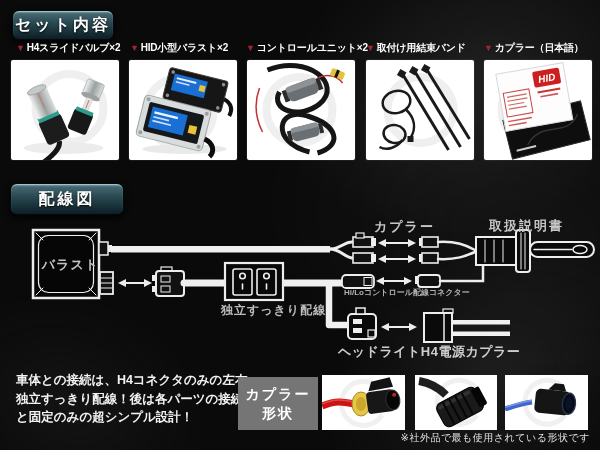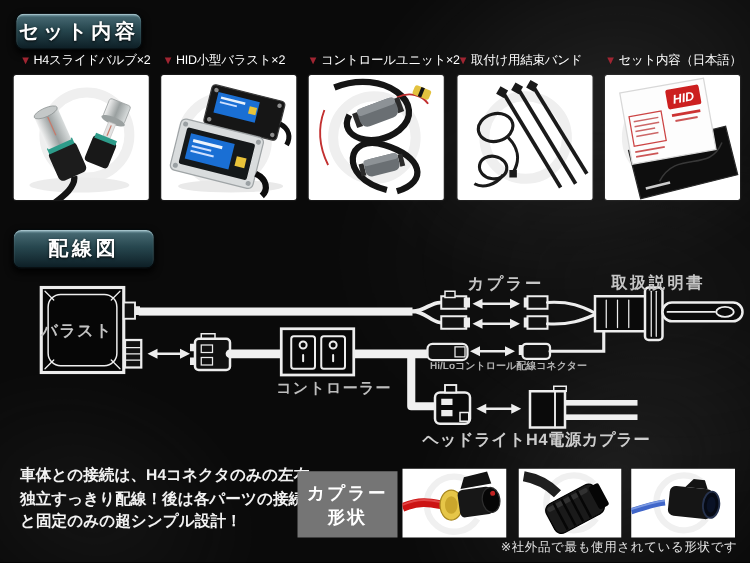--- a/index.html
+++ b/index.html
@@ -14,30 +14,30 @@
         background:radial-gradient(ellipse at 50% 50%, rgba(95,95,95,.22), transparent 70%);}
   .tex4{left:-70px;bottom:-60px;width:280px;height:210px;transform:rotate(20deg);
         background:radial-gradient(ellipse at 50% 50%, rgba(60,60,60,.20), transparent 70%);}
 
   .hdr-btn{position:absolute;display:flex;align-items:center;justify-content:center;
            color:#fff;font-weight:bold;font-size:16px;letter-spacing:3px;border-radius:7px;
            background:linear-gradient(180deg,#7fa3ae 0%,#44666f 10%,#27474f 45%,#0d1e25 100%);
            border:1px solid #04090b;
            box-shadow:inset 0 1px 1px rgba(210,235,240,.55), 0 3px 6px rgba(0,0,0,.9);
            text-shadow:0 1px 2px rgba(0,0,0,.9);text-align:center;}
-  .item-label{position:absolute;top:41px;color:#fff;font-weight:normal;font-size:10px;
+  .item-label{position:absolute;top:41px;color:#fff;font-weight:bold;font-size:10px;
               white-space:nowrap;letter-spacing:-0.2px;}
   .item-label .tri{color:#a02532;margin-right:2px;font-size:9px;}
   .photo{position:absolute;top:60px;height:100px;background:#fff;border-radius:2px;
          box-shadow:0 0 0 1px rgba(255,255,255,.06);}
   .photo svg{display:block;width:100%;height:100%;}
 
   .wiring-svg{position:absolute;left:0;top:195px;}
   .wire-label{position:absolute;color:#c6c6c6;font-weight:bold;white-space:nowrap;}
-  .lbl-ballast{left:33px;top:256px;width:66px;text-align:left;font-size:13px;letter-spacing:1px;color:#c2c2c2;}
+  .lbl-ballast{left:33px;top:256px;width:66px;text-align:right;font-size:13px;letter-spacing:1px;color:#c2c2c2;}
   .lbl-controller{left:221px;top:302px;font-size:12px;letter-spacing:1px;color:#bdbdbd;}
   .lbl-coupler{left:374px;top:218px;font-size:13px;letter-spacing:2px;}
   .lbl-burner{left:489px;top:217px;font-size:13px;letter-spacing:2px;}
   .lbl-hilo{left:344px;top:287px;font-size:8px;font-weight:bold;color:#b2b2b2;letter-spacing:0;}
   .lbl-headlight{left:338px;top:343px;font-size:13px;color:#cdcdcd;letter-spacing:0.5px;}
 
   .desc{position:absolute;left:16px;top:371px;color:#f2f2f2;font-size:12.5px;
         line-height:18.5px;font-weight:bold;letter-spacing:0;}
   .desc div{white-space:nowrap;}
 
@@ -57,21 +57,21 @@
   <div class="tex tex2"></div>
   <div class="tex tex3"></div>
   <div class="tex tex4"></div>
 
   <div class="hdr-btn" style="left:12px;top:10px;width:100px;height:28px">セット内容</div>
 
   <div class="item-label" style="left:16px"><span class="tri">▼</span><span>H4スライドバルブ×2</span></div>
   <div class="item-label" style="left:130px"><span class="tri">▼</span><span>HID小型バラスト×2</span></div>
   <div class="item-label" style="left:246px"><span class="tri">▼</span><span>コントロールユニット×2</span></div>
   <div class="item-label" style="left:366px"><span class="tri">▼</span><span>取付け用結束バンド</span></div>
-  <div class="item-label" style="left:484px"><span class="tri">▼</span><span>セット内容（日本語）</span></div>
+  <div class="item-label" style="left:484px"><span class="tri">▼</span><span>カプラー（日本語）</span></div>
 
   <div class="photo" style="left:11px;width:108px">
     <svg viewBox="0 0 107 100">
       <defs>
           <linearGradient id="chr" x1="0" y1="0" x2="1" y2="0">
         <stop offset="0" stop-color="#f2f2f2"></stop>
             <stop offset="0.5" stop-color="#9aa0a0"></stop>
             <stop offset="1" stop-color="#d9dddd"></stop>
       </linearGradient>
         </defs>
@@ -302,21 +302,21 @@
         <rect x="424" y="313" width="28" height="29" fill="#0a0a0a" stroke-width="2"></rect>
         <line x1="444" y1="313" x2="444" y2="342" stroke-width="1.5"></line>
         <rect x="443" y="309" width="10" height="4" stroke-width="1.2"></rect>
         <rect x="452" y="320" width="58" height="4.5" fill="#f0f0f0" stroke="none"></rect>
         <rect x="452" y="331.5" width="58" height="4.5" fill="#f0f0f0" stroke="none"></rect>
       </g>
     </g>
   </svg>
 
   <span class="wire-label lbl-ballast">バラスト</span>
-  <span class="wire-label lbl-controller">コントローラー</span>
+  <span class="wire-label lbl-controller">独立すっきり配線</span>
   <span class="wire-label lbl-coupler">カプラー</span>
   <span class="wire-label lbl-burner">取扱説明書</span>
   <span class="wire-label lbl-hilo">Hi/Loコントロール配線コネクター</span>
   <span class="wire-label lbl-headlight">ヘッドライトH4電源カプラー</span>
 
   <div class="desc">
     <div>車体との接続は、H4コネクタのみの左右</div>
     <div>独立すっきり配線！後は各パーツの接続</div>
     <div>と固定のみの超シンプル設計！</div>
   </div>

